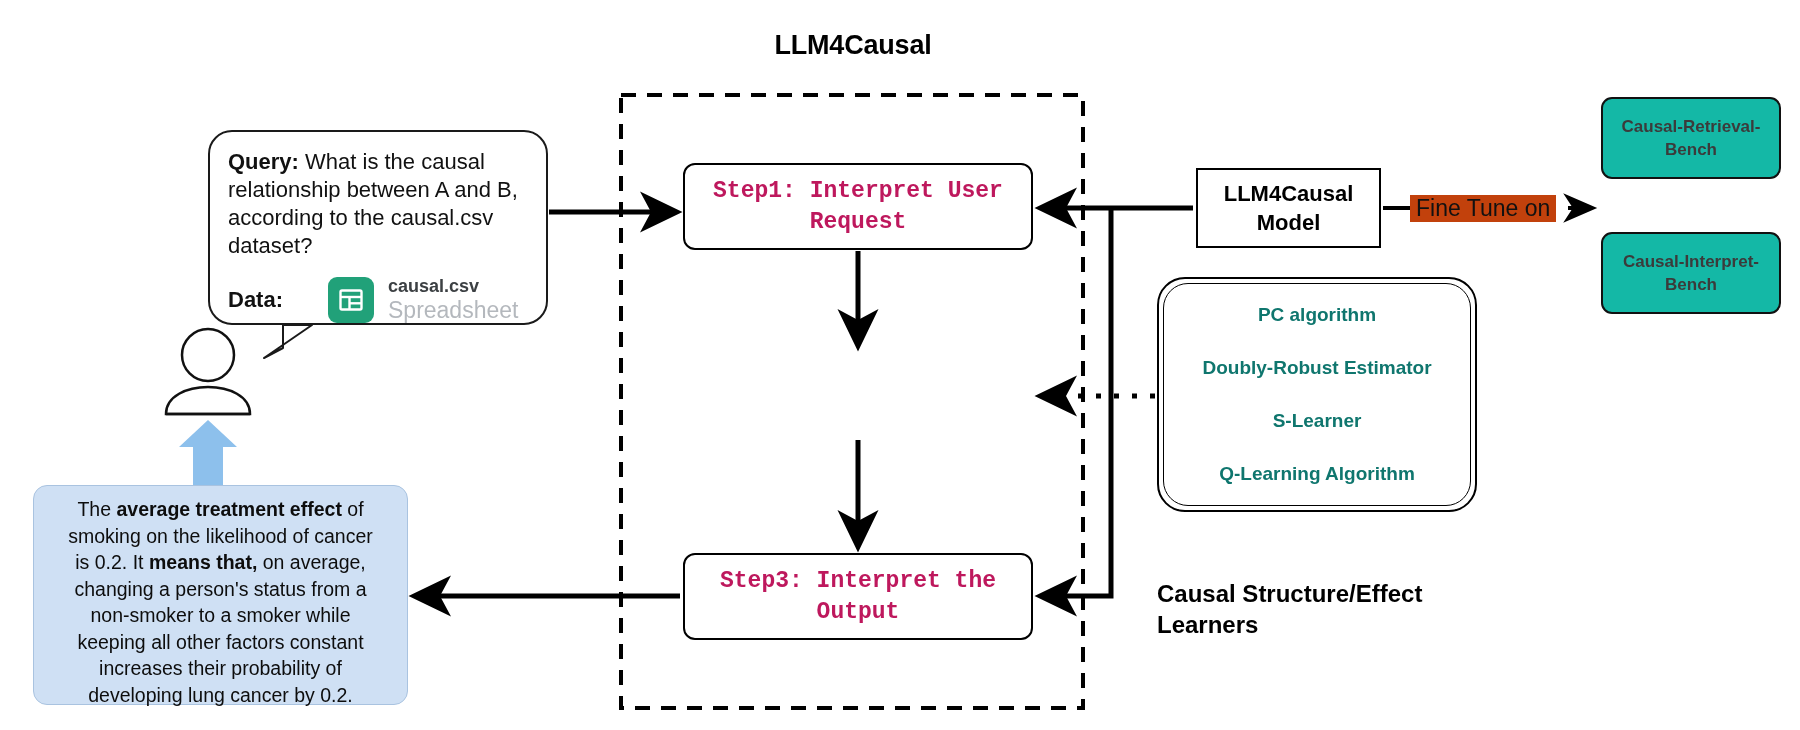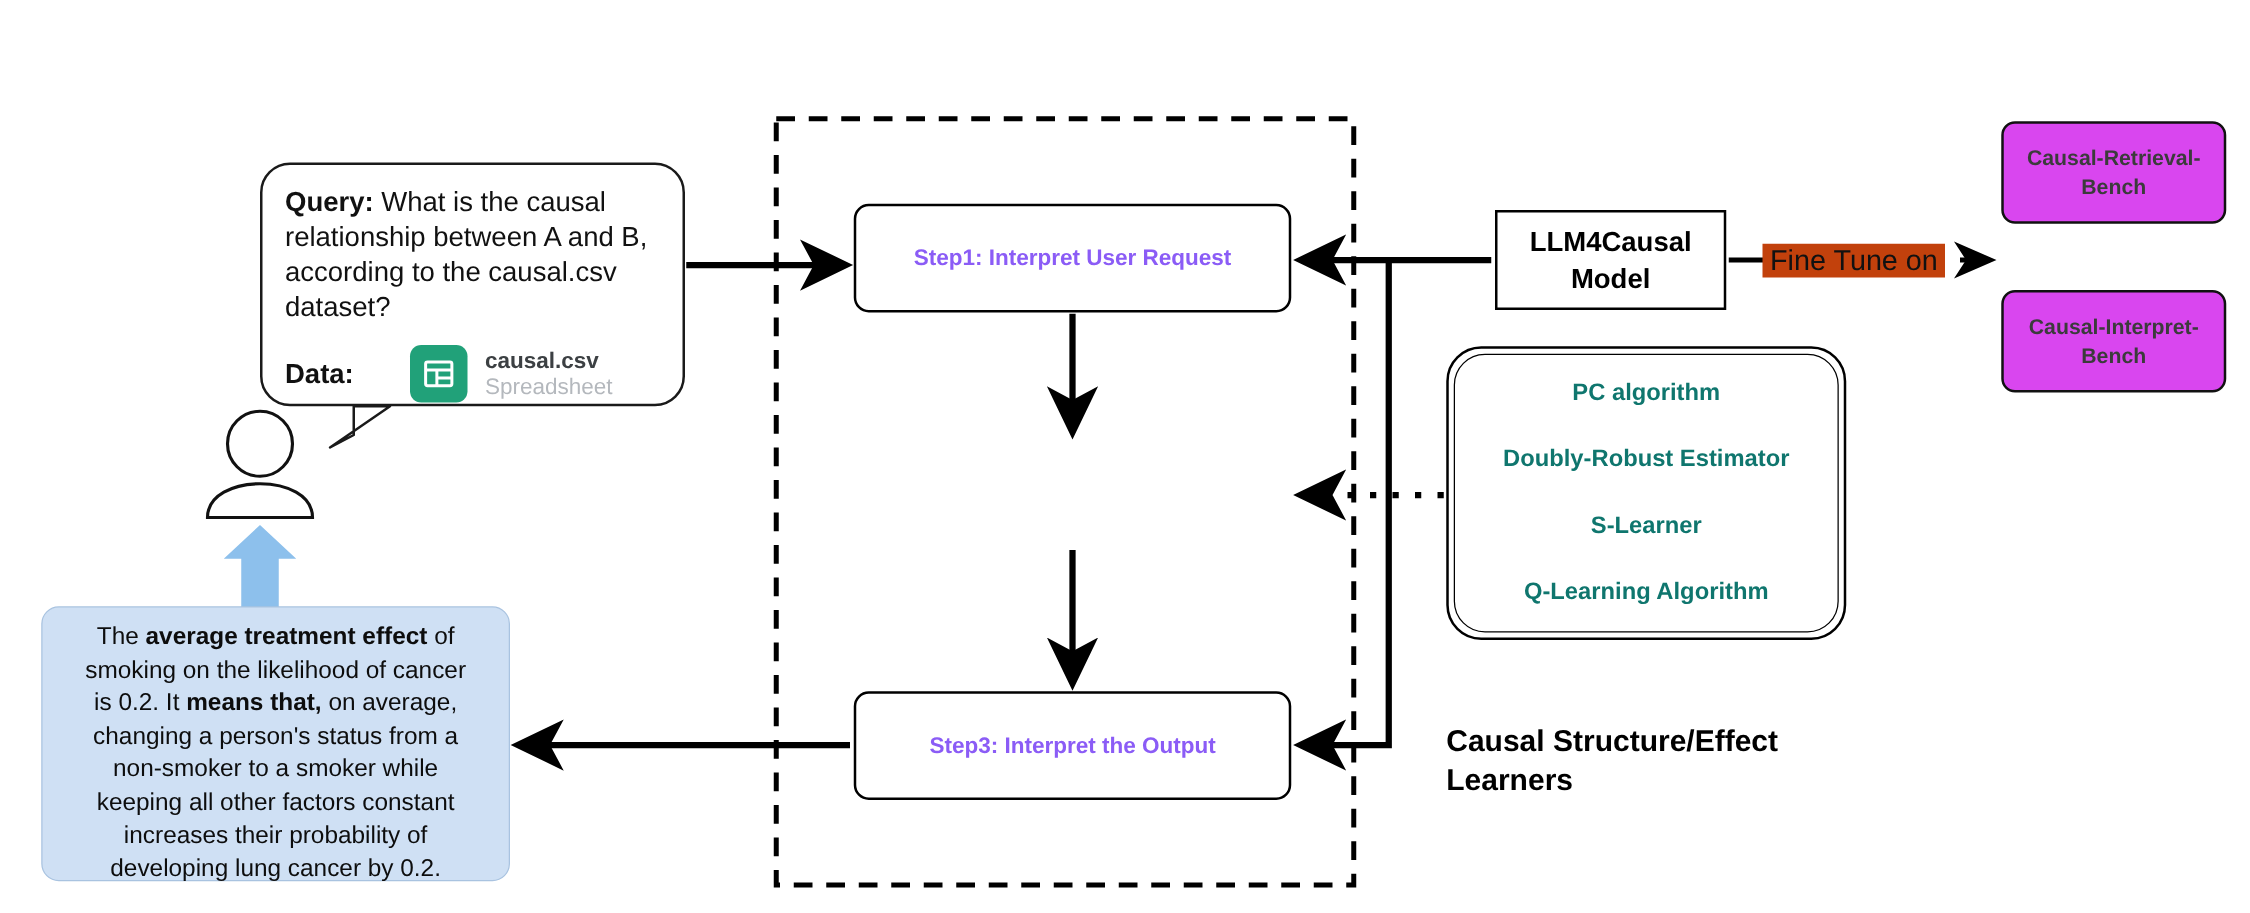--- a/index.html
+++ b/index.html
@@ -78,21 +78,21 @@
   .file-meta {
     margin-left: 14px;
     line-height: 1.18;
   }
   .file-name {
     font-size: 18px;
     font-weight: bold;
     color: #3c4043;
   }
   .file-kind {
-    font-size: 18px;
+    font-size: 23px;
     color: #b4b8bd;
   }
 
   
   .answer-bubble {
     position: absolute;
     left: 33px; top: 485px;
     width: 375px;
     height: 220px;
     box-sizing: border-box;
@@ -112,25 +112,26 @@
   .step-box {
     position: absolute;
     box-sizing: border-box;
     border: 2.5px solid #000;
     border-radius: 12px;
     background: #fff;
     display: flex;
     align-items: center;
     justify-content: center;
     text-align: center;
-    font-size: 18px;
-    font-weight: bold;
-    color: #8b5cf6;
+    font-size: 23px;
+    font-weight: bold;
+    color: #be185d;
     line-height: 31px;
     z-index: 3;
+    font-family: Liberation Mono, monospace;
   }
   #step1 { left: 683px; top: 163px; width: 350px; height: 87px; }
   #step2 { left: 683px; top: 352px; width: 350px; height: 87px; }
   #step3 { left: 683px; top: 553px; width: 350px; height: 87px; }
 
   
   .model-box {
     position: absolute;
     left: 1196px; top: 168px;
     width: 185px; height: 80px;
@@ -158,21 +159,21 @@
     padding: 0 6px;
     z-index: 3;
   }
 
   
   .bench-box {
     position: absolute;
     box-sizing: border-box;
     border: 2.5px solid #111;
     border-radius: 11px;
-    background: #d946ef;
+    background: #14b8a6;
     display: flex;
     align-items: center;
     justify-content: center;
     text-align: center;
     font-size: 17px;
     font-weight: bold;
     line-height: 23px;
     color: #3b3b3b;
     z-index: 3;
   }
@@ -271,20 +272,21 @@
     <path d="M1111,208 L1111,596 L1041,596" fill="none" stroke="#000" stroke-width="5" marker-end="url(#arrow-solid)"></path>
 
     <line x1="1155" y1="396" x2="1041" y2="396" stroke="#000" stroke-width="5" stroke-dasharray="5,13" stroke-linecap="butt" marker-end="url(#arrow-solid)"></line>
 
     <line x1="1383" y1="208" x2="1412" y2="208" stroke="#000" stroke-width="4"></line>
     <path d="M1568,208 L1592,208" fill="none" stroke="#000" stroke-width="4" marker-end="url(#arrow-solid-sm)"></path>
 
     <line x1="1317" y1="282" x2="1317" y2="509" stroke="#000" stroke-width="4" stroke-dasharray="3,17" stroke-linecap="butt"></line>
   </svg>
 
+  <div class="main-title">LLM4Causal</div>
 
   <div class="query-bubble">
     <div class="query-line"><b>Query:</b><span> What is the causal relationship between A and B, according to the causal.csv dataset?</span></div>
     <div class="data-row">
       <div class="data-label">Data:</div>
       <div class="sheet-icon">
         <svg width="26" height="26" viewBox="0 0 26 26" xmlns="http://www.w3.org/2000/svg">
           <rect x="2.5" y="3.5" width="21" height="19" rx="1.5" fill="none" stroke="#fff" stroke-width="2.4"></rect>
           <line x1="2.5" y1="10" x2="23.5" y2="10" stroke="#fff" stroke-width="2.4"></line>
           <line x1="11.5" y1="10" x2="11.5" y2="22.5" stroke="#fff" stroke-width="2.4"></line>

